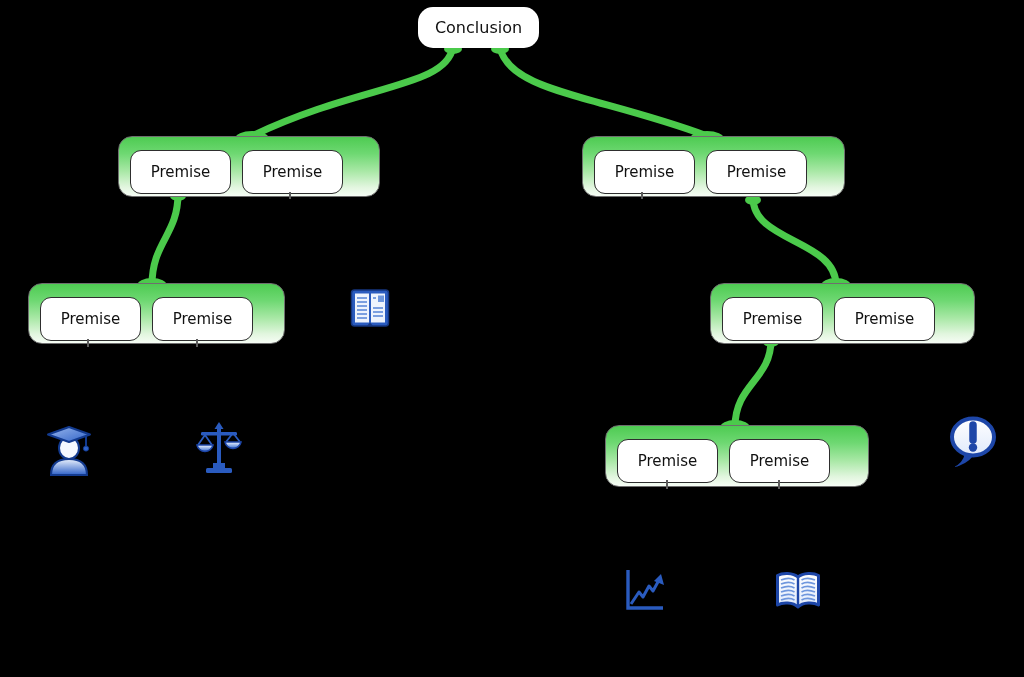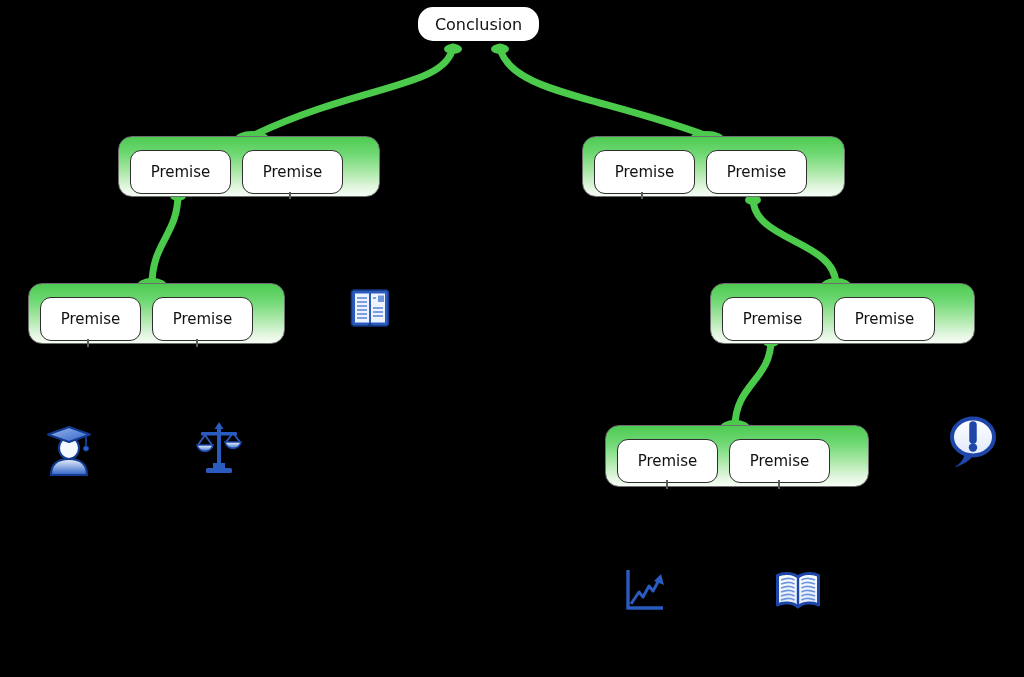--- a/index.html
+++ b/index.html
@@ -13,21 +13,21 @@
   .g1{left:118px;top:136px;width:262px;height:61px;}
   .g2{left:582px;top:136px;width:263px;height:61px;}
   .g3{left:28px; top:283px;width:257px;height:61px;}
   .g4{left:710px;top:283px;width:265px;height:61px;}
   .g5{left:605px;top:425px;width:264px;height:62px;}
   .pbox{position:absolute;top:13px;width:101px;height:44px;background:#fff;
         border:1.6px solid #2e2e2e;border-radius:11px;box-sizing:border-box;
         display:flex;align-items:center;justify-content:center;
         font-size:15px;color:#111;}
   .pbox.b1{left:11px;} .pbox.b2{left:123px;}
-  .node.conclusion{position:absolute;z-index:2;left:418px;top:7px;width:121px;height:34px;
+  .node.conclusion{position:absolute;z-index:2;left:418px;top:7px;width:121px;height:41px;
         background:#fff;border-radius:15px;display:flex;align-items:center;justify-content:center;
         font-size:16px;color:#101010;}
   .icon{position:absolute;z-index:2;}
   .ic-journal{left:350px;top:286px;}
   .ic-eg{left:476px;top:270px;}
   .ic-expert{left:46px;top:420px;}
   .ic-scales{left:196px;top:420px;}
   .ic-bubble{left:946px;top:415px;}
   .ic-chart{left:618px;top:566px;}
   .ic-book{left:774px;top:570px;}

